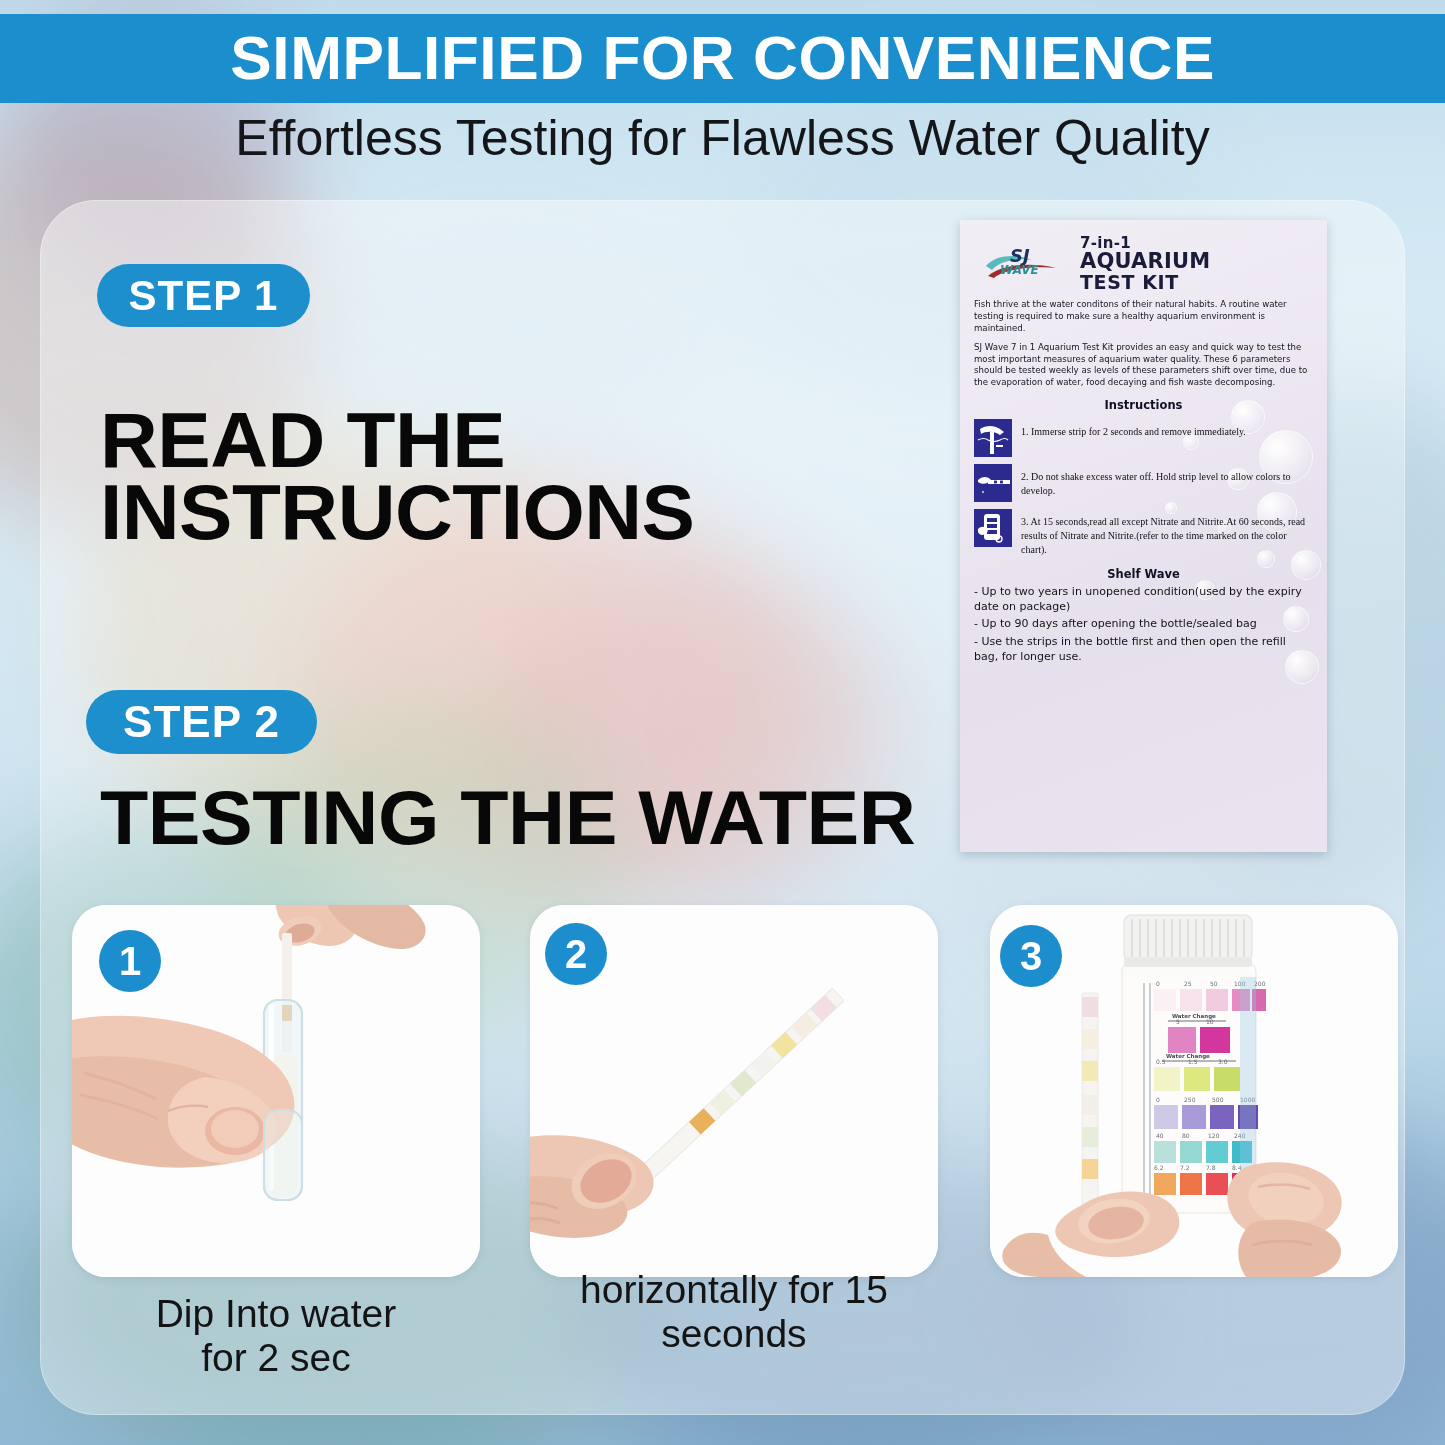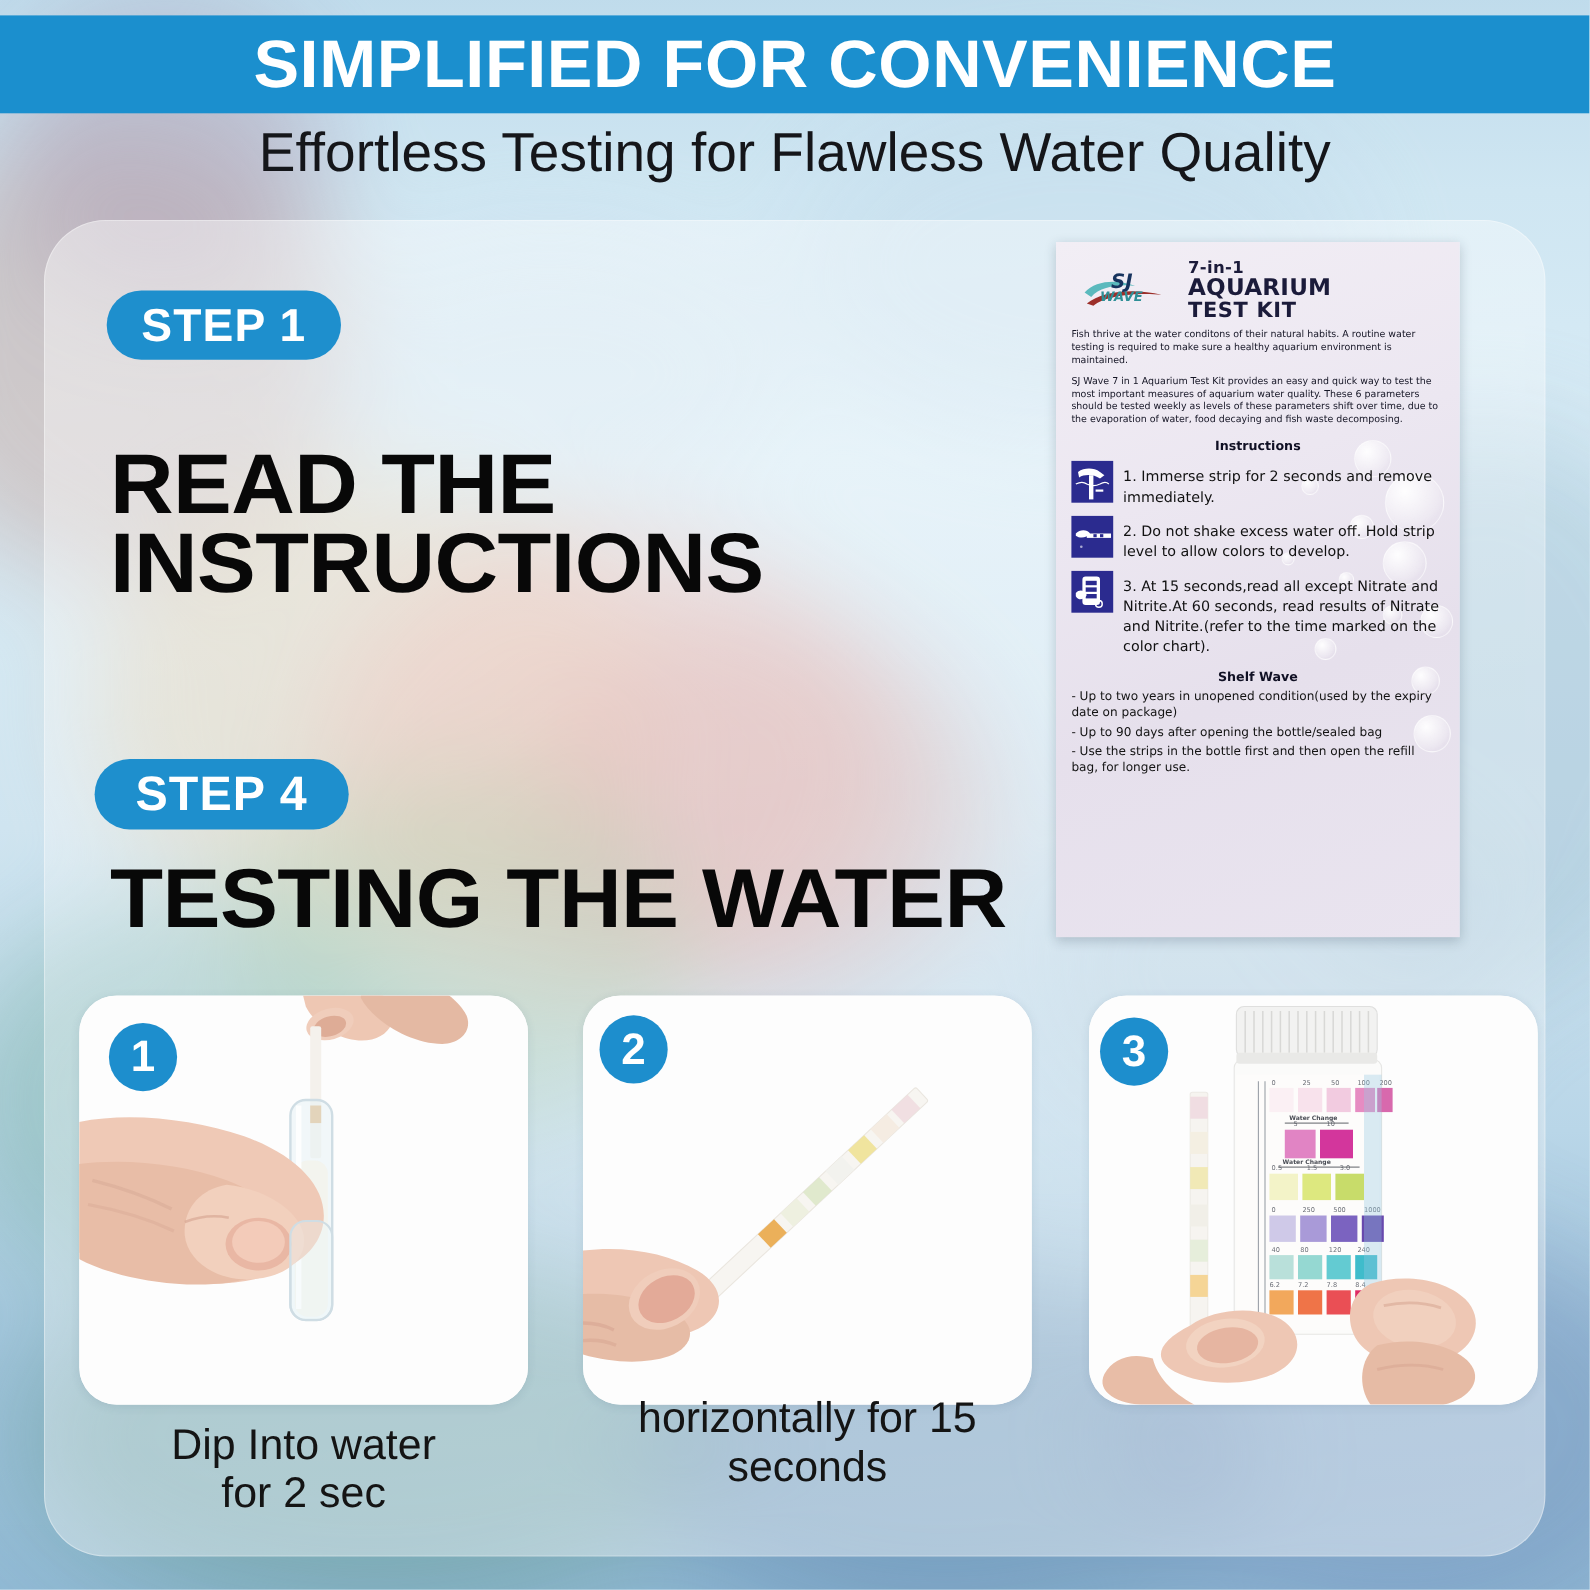--- a/index.html
+++ b/index.html
@@ -85,21 +85,21 @@
   .kit-title { color:#1b1b3a; line-height:1.02; }
   .kit-title .l1 { font-size:15px; font-weight:bold; letter-spacing:.3px; }
   .kit-title .l2 { font-size:21px; font-weight:bold; letter-spacing:.2px; }
   .kit-title .l3 { font-size:19px; font-weight:bold; letter-spacing:.6px; }
 
   .card p { color:#151525; font-size:8.6px; line-height:1.38; margin-top:7px; }
   .sec-title { text-align:center; font-weight:bold; font-size:11.5px; color:#101024; margin-top:9px; }
 
   .ins-row { display:flex; gap:9px; margin-top:7px; align-items:flex-start; }
   .ins-icon { width:38px; height:38px; flex:none; background:#2b2b8f; position:relative; overflow:hidden; }
-  .ins-text { font-size:13px; line-height:1.42; color:#111; padding-top:6px; }
+  .ins-text { font-size:10px; line-height:1.42; color:#111; padding-top:6px;font-family:Liberation Serif, serif; }
 
   .shelf { margin-top:3px; }
   .shelf li { list-style:none; font-size:11px; line-height:1.4; color:#131313; margin-top:2px; }
 
   
   .panel {
     position:absolute; top:905px; width:408px; height:372px;
     background:#fdfdfd; border-radius:34px; overflow:hidden;
     box-shadow:0 2px 9px rgba(40,70,95,.10);
   }
@@ -158,21 +158,21 @@
 
   <div class="pill" id="pill1">
     <span>STEP 1</span>
   </div>
   <div class="bighead" id="head1">
     <span>READ THE</span>
     <span>INSTRUCTIONS</span>
   </div>
 
   <div class="pill" id="pill2">
-    <span>STEP 4</span>
+    <span>STEP 2</span>
   </div>
   <div class="bighead" id="head2">TESTING THE WATER</div>
 
   <div class="card">
     <div class="bubbles">
       <div class="bub" style="right:14px;  top:210px; width:54px; height:54px;"></div>
       <div class="bub" style="right:62px;  top:180px; width:34px; height:34px;"></div>
       <div class="bub" style="right:30px;  top:272px; width:40px; height:40px;"></div>
       <div class="bub" style="right:78px;  top:248px; width:22px; height:22px;"></div>
       <div class="bub" style="right:6px;   top:330px; width:30px; height:30px;"></div>

